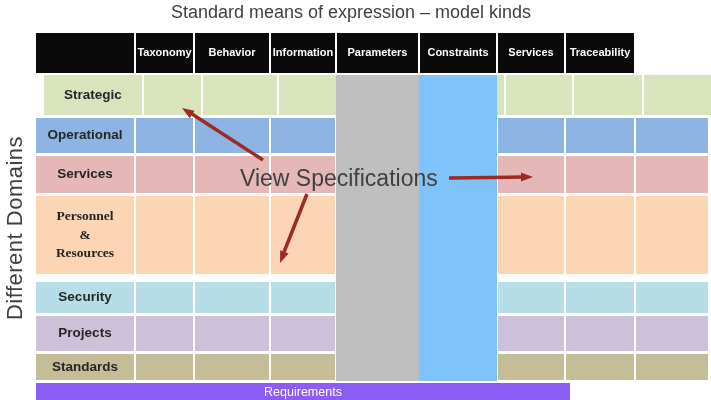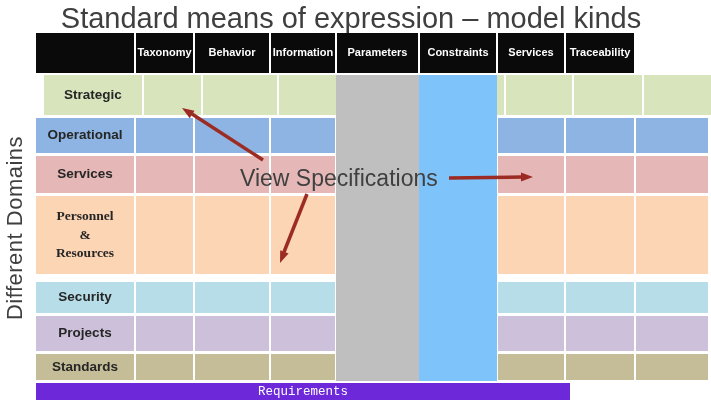--- a/index.html
+++ b/index.html
@@ -8,21 +8,21 @@
     background:#ffffff;
     font-family:"Liberation Sans", sans-serif;
     position:relative;
     overflow:hidden;
   }
   .stage { position:absolute; inset:0; }
 
   .title {
     position:absolute; top:2px; left:0; right:9px;
     text-align:center;
-    font-size:29px; color:#3f3f3f;
+    font-size:18px; color:#3f3f3f;
     white-space:nowrap;
   }
 
   .side-label {
     position:absolute; top:228px; left:15px;
     transform:translate(-50%,-50%) rotate(-90deg);
     font-size:22px; color:#3f3f3f;
     letter-spacing:0.5px;
     white-space:nowrap;
   }
@@ -188,21 +188,21 @@
         <div class="cell"></div>
         <div class="cell"></div>
         <div class="cell"></div>
         <div class="cell"></div>
         <div class="cell"></div>
     </div>
 
     <div class="overlay info" style="background: rgb(191, 191, 191);"></div>
     <div class="overlay params" style="background: rgb(126, 196, 250);"></div>
 
-    <div class="req-bar" style="background: #6d28d9; font-family: Liberation Mono, monospace;">
+    <div class="req-bar" style="background: #8b5cf6;">
       <span>Requirements</span>
     </div>
   </div>
 
   <div class="annotation">View Specifications</div>
 
   <svg class="arrows" viewBox="0 0 711 400">
     <g>
       <line x1="263" y1="160" x2="192" y2="114" stroke-width="3.5" style="stroke: rgb(156, 43, 35);"></line>
       <polygon points="182,108 194.5,110.7 189.7,118.3" style="fill: rgb(156, 43, 35);"></polygon>

